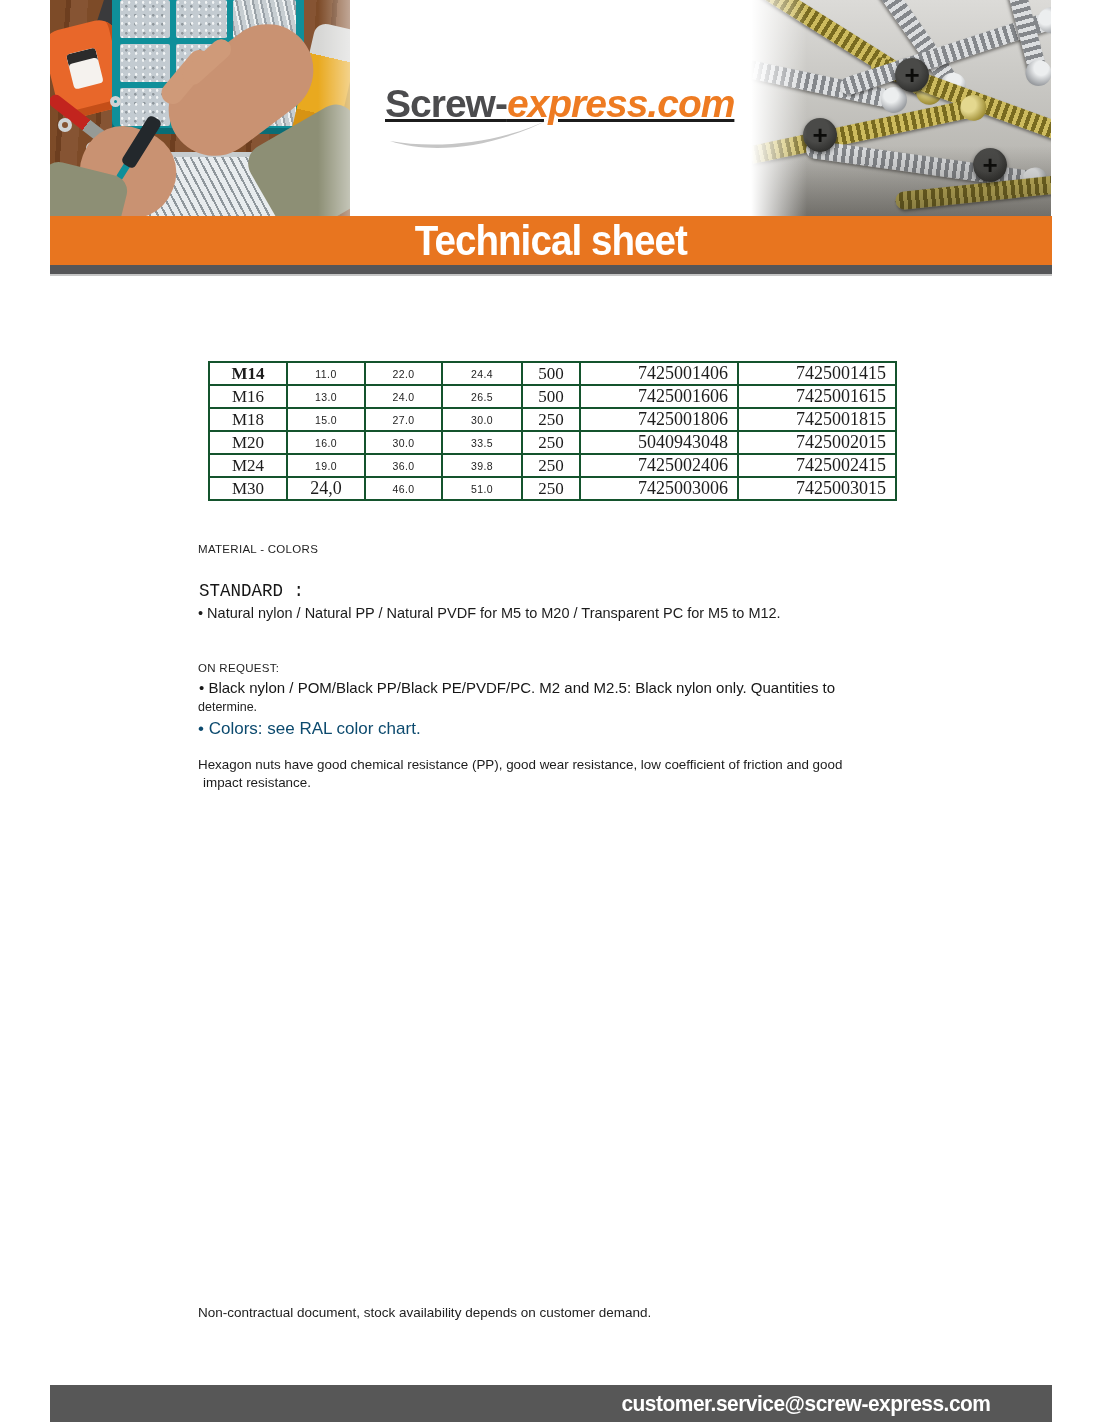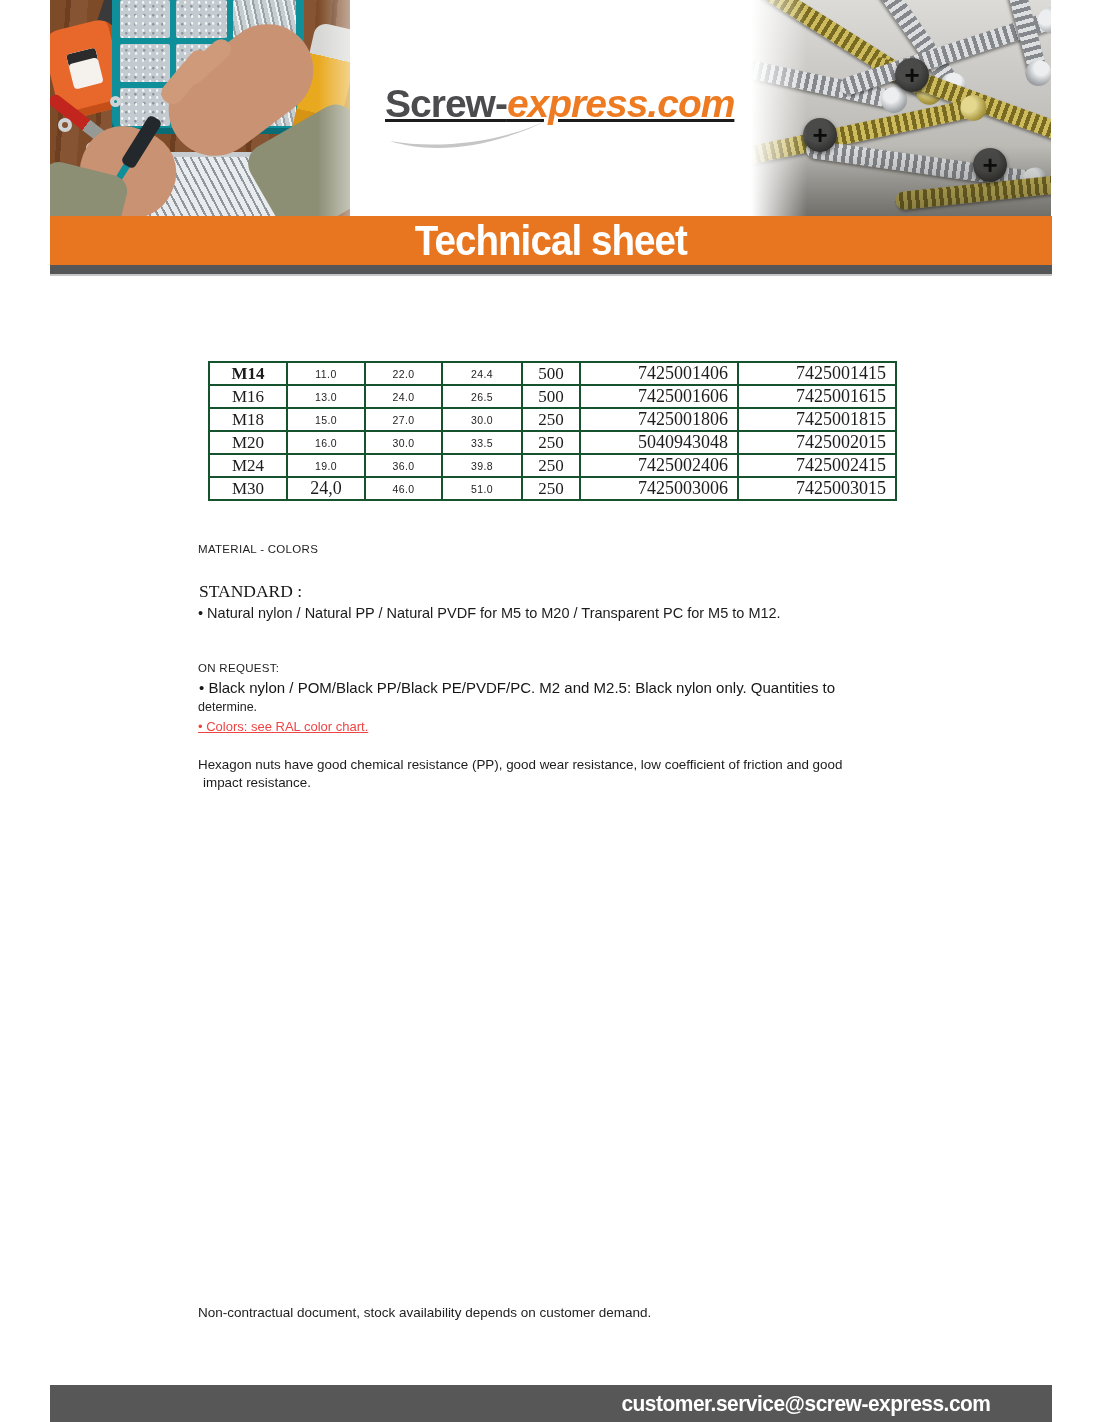--- a/index.html
+++ b/index.html
@@ -83,26 +83,26 @@
   td.serif { font-family:"Liberation Serif", serif; font-size:17px; }
   td.serif-lg { font-family:"Liberation Serif", serif; font-size:18px;padding-left:48px; }
   td.sans-sm { font-family:"Liberation Sans", sans-serif; font-size:10.5px; letter-spacing:.4px; color:#232323;margin-left:22px; }
   td.bold { font-weight:bold; }
   td.serif-num { font-family:"Liberation Serif", serif; font-size:18px; }
 
   
   .abs-text { position:absolute; white-space:nowrap; }
   .lbl-caps { font-size:11.5px; letter-spacing:.3px; color:#1f1f1f; }
   .material-label { left:198px; top:543px; }
-  .standard-heading { left:199px; top:581px; font-family:Liberation Serif, serif; font-size:17.5px; color:#161616; }
+  .standard-heading { left:199px; top:581px; font-family:Liberation Mono, monospace; font-size:17.5px; color:#161616; }
   .standard-bullet { left:198px; top:605px; font-size:14.5px; color:#1c1c1c; }
   .onrequest-label { left:198px; top:662px; }
   .onrequest-b1 { left:199px; top:679px; font-size:15px; color:#161616; }
   .onrequest-b1b { left:198px; top:700px; font-size:12.5px; color:#222222; }
-  .onrequest-b2 { left:198px; top:719px; font-size:13px; color:#ef4444;text-decoration:underline; }
+  .onrequest-b2 { left:198px; top:719px; font-size:17px; color:#0c4a6e; }
   .note-1 { left:198px; top:757px; font-size:13.4px; color:#1c1c1c; }
   .note-2 { left:203px; top:775px; font-size:13.4px; color:#1c1c1c; }
 
   
   .disclaimer { left:198px; top:1305px; font-size:13.5px; color:#222222; }
   .footer-bar { position:absolute; left:50px; top:1385px; width:1002px; height:37px; background:#575757; }
   .footer-email { position:absolute; right:62px; top:0; height:37px; line-height:37px; color:#ffffff; font-weight:bold; font-size:22px; letter-spacing:-.5px; transform:scaleX(.95); transform-origin:right center; white-space:nowrap; }
 </style>
 </head>
 <body>

